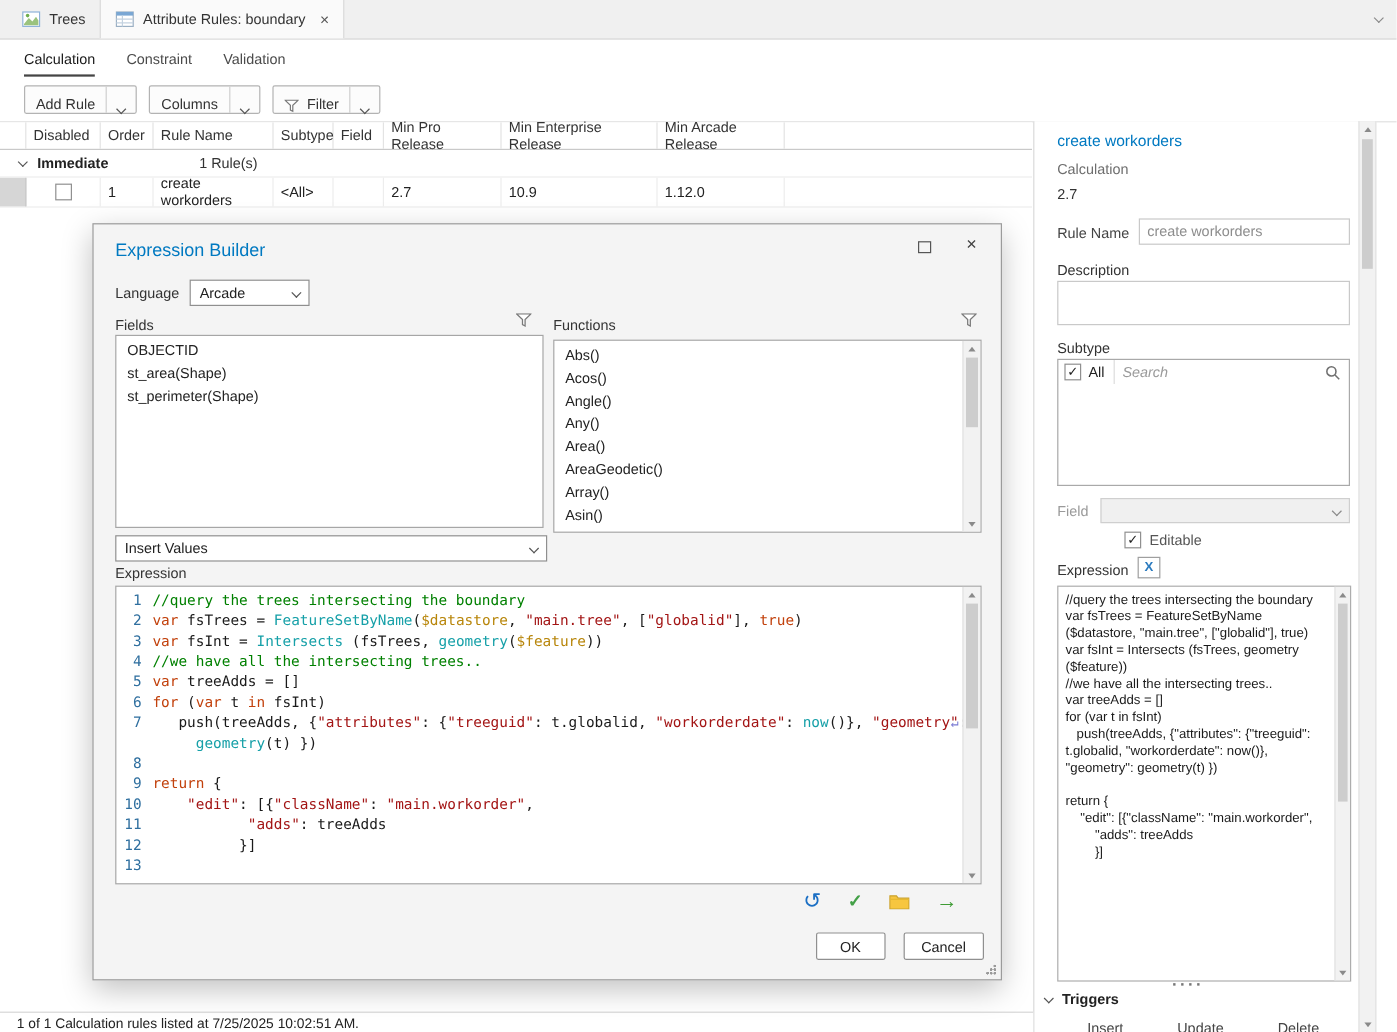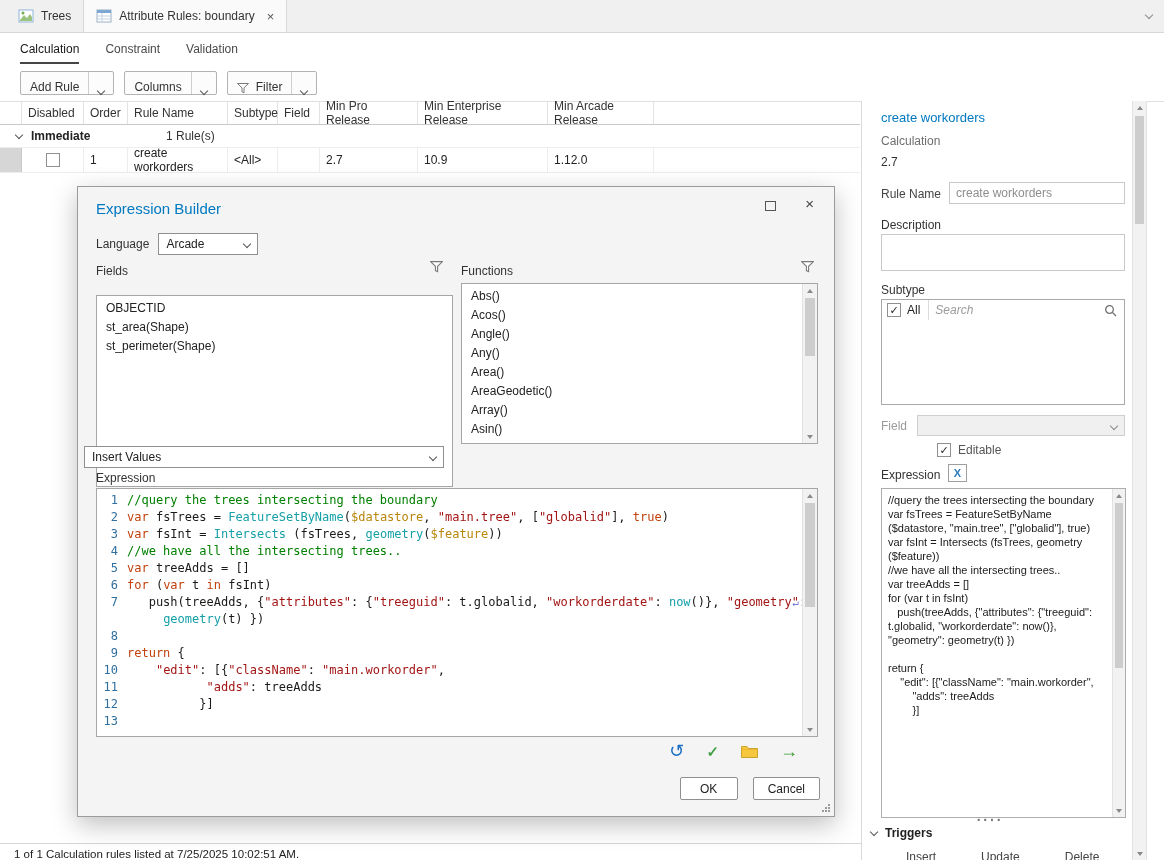--- a/index.html
+++ b/index.html
@@ -52,25 +52,25 @@
   .dlg-close{position:absolute;right:20px;top:9px;font-size:15px;color:#444;line-height:1;}
   .dlg-lang-row{position:absolute;left:18px;top:46px;display:flex;align-items:center;gap:9px;}
   .combo{height:22px;background:#fff;border:1px solid #8f8f8f;display:flex;align-items:center;justify-content:space-between;padding:0 7px;color:#222;}
   .lang-combo{width:100px;}
   .dlg-label{color:#333;}
   .lbl-fields{position:absolute;left:18px;top:77px;}
   .lbl-functions{position:absolute;left:383px;top:77px;}
   .funnel-fields{position:absolute;left:352px;top:74px;}
   .funnel-functions{position:absolute;right:20px;top:74px;}
   .listbox{position:absolute;background:#fff;border:1px solid #a6a6a6;overflow:hidden;padding-top:3px;}
-  .fields-box{left:18px;top:108px;width:357px;height:192px;}
+  .fields-box{left:18px;top:92px;width:357px;height:161px;}
   .functions-box{left:383px;top:96px;width:357px;height:161px;padding-top:3px;}
   .functions-box .list-items{margin-right:15px;}
   .list-item{padding:1px 9px;line-height:17px;color:#222;}
-  .insert-combo{position:absolute;left:6px;top:259px;width:360px;}
+  .insert-combo{position:absolute;left:18px;top:259px;width:360px;}
   .lbl-expression{position:absolute;left:18px;top:284px;}
 
   .editor{position:absolute;left:18px;top:301px;width:722px;height:249px;background:#fff;border:1px solid #a6a6a6;font-family:"DejaVu Sans Mono","Liberation Mono",monospace;font-size:12px;overflow:hidden;}
   .code-area{position:absolute;left:0;top:0;bottom:0;right:15px;padding-top:3px;overflow:hidden;}
   .code-line{display:flex;line-height:17px;position:relative;}
   .line-num{width:30px;flex:none;text-align:right;padding-right:9px;color:#2f6f9f;}
   .line-code{white-space:pre;}
   .tok-cm{color:#008000}
   .tok-kw{color:#c2410c}
   .tok-fn{color:#16a0a8}

